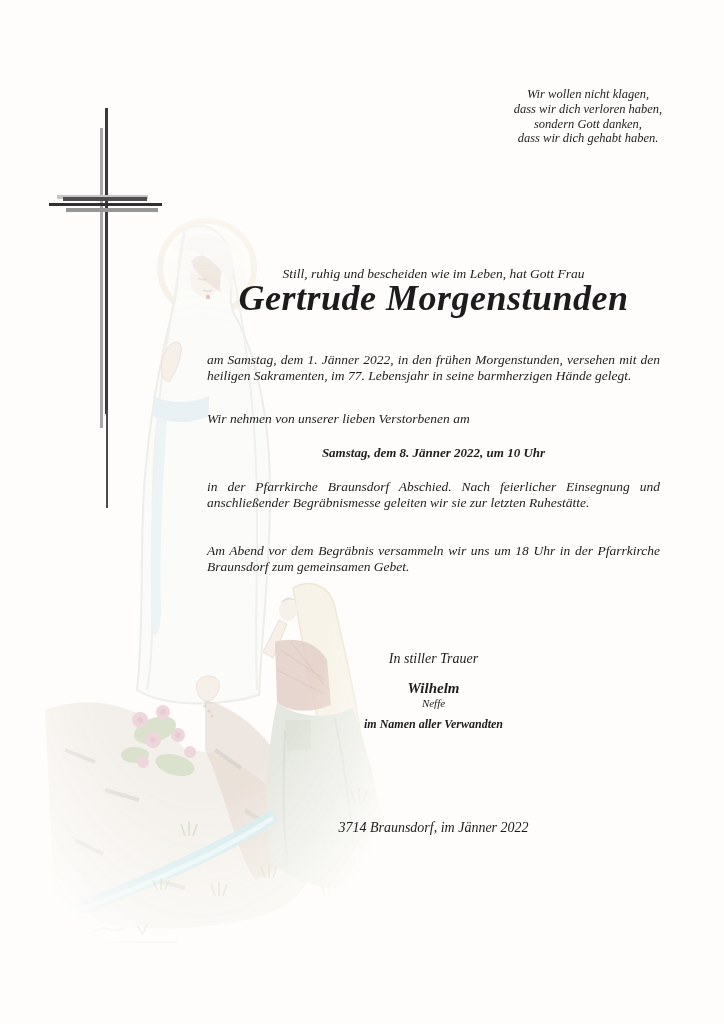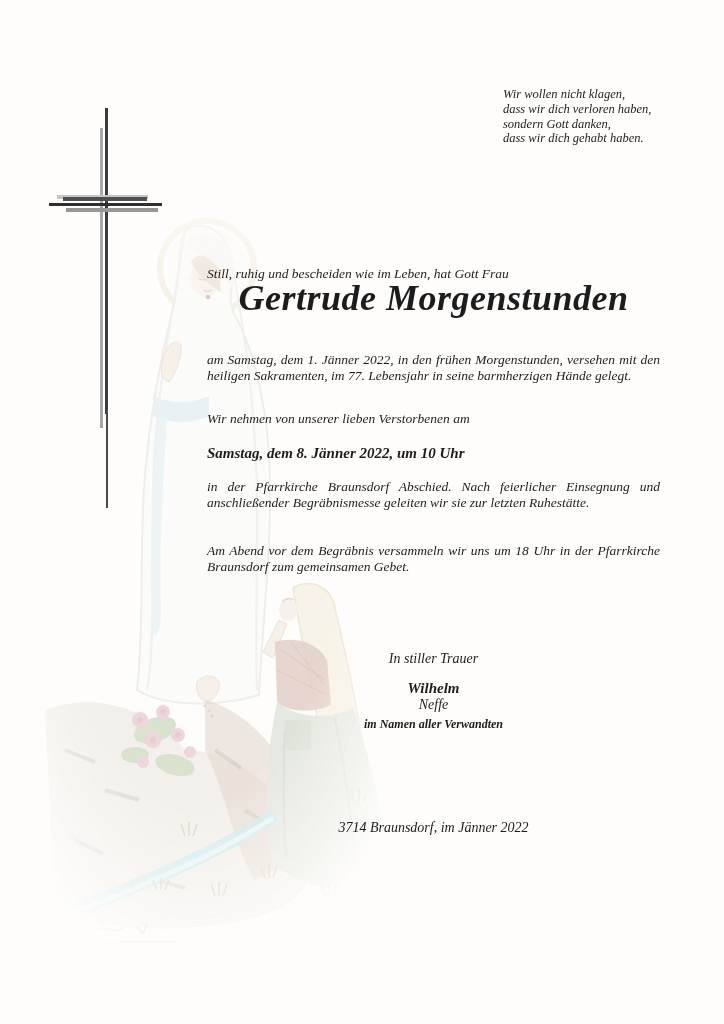--- a/index.html
+++ b/index.html
@@ -23,35 +23,35 @@
 
   
   .artwork{
     left:35px;top:190px;width:390px;height:770px;
     opacity:.85;
     -webkit-mask-image:radial-gradient(ellipse 62% 56% at 42% 48%, #000 55%, transparent 99%);
     mask-image:radial-gradient(ellipse 62% 56% at 42% 48%, #000 55%, transparent 99%);
   }
 
   
-  .it{font-style:italic;}
+  .it{font-style:italic;text-align:center;}
   .poem{left:503px;top:87px;width:170px;font-size:12.5px;line-height:14.8px;}
   .col{left:207px;width:453px;}
   .intro{top:226px;font-size:13.5px;margin-top:40px;}
   .name{top:280px;font-size:36px;font-weight:bold;text-align:center;line-height:1;letter-spacing:.5px;}
   .para{font-size:13.5px;line-height:15.8px;text-align:justify;}
   .p-death{top:352px;}
   .p-farewell{top:411px;}
-  .p-date{top:445px;font-size:15px;font-weight:bold;text-align:left;}
+  .p-date{top:445px;font-size:13px;font-weight:bold;text-align:center;}
   .p-funeral{top:479px;}
   .p-prayer{top:543px;}
   .center{text-align:center;}
   .p-trauer{top:651px;font-size:14px;}
   .p-wilhelm{top:680px;font-size:15px;font-weight:bold;}
-  .p-neffe{top:697px;font-size:14px;}
+  .p-neffe{top:697px;font-size:11px;}
   .p-family{top:717px;font-size:12px;font-weight:bold;}
   .p-place{top:820px;font-size:14px;}
   .footer{top:966px;font-style:normal;font-size:11.5px;line-height:13.4px;color:#2e2e2e;}
 </style>
 </head>
 <body>
 
 <svg class="abs artwork" viewBox="0 0 390 770" xmlns="http://www.w3.org/2000/svg">
   <g opacity="0.5">
 

